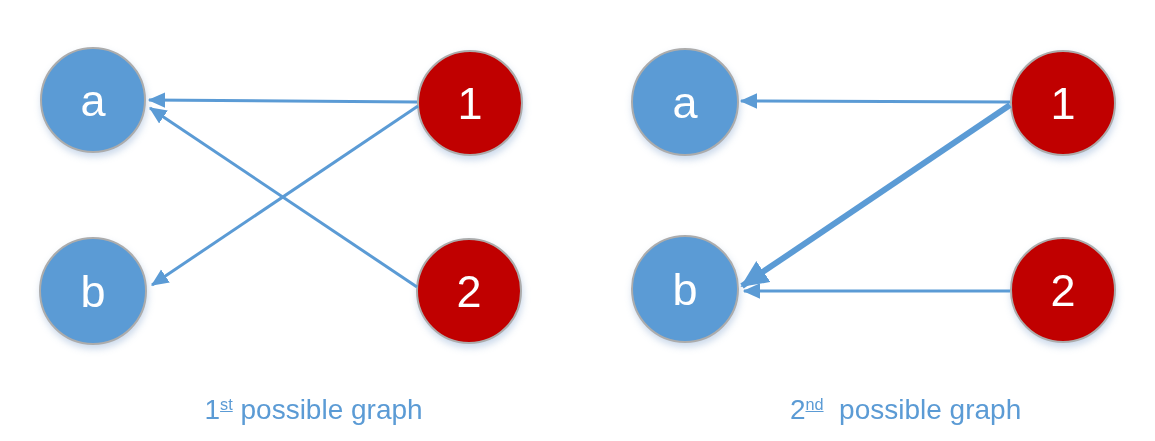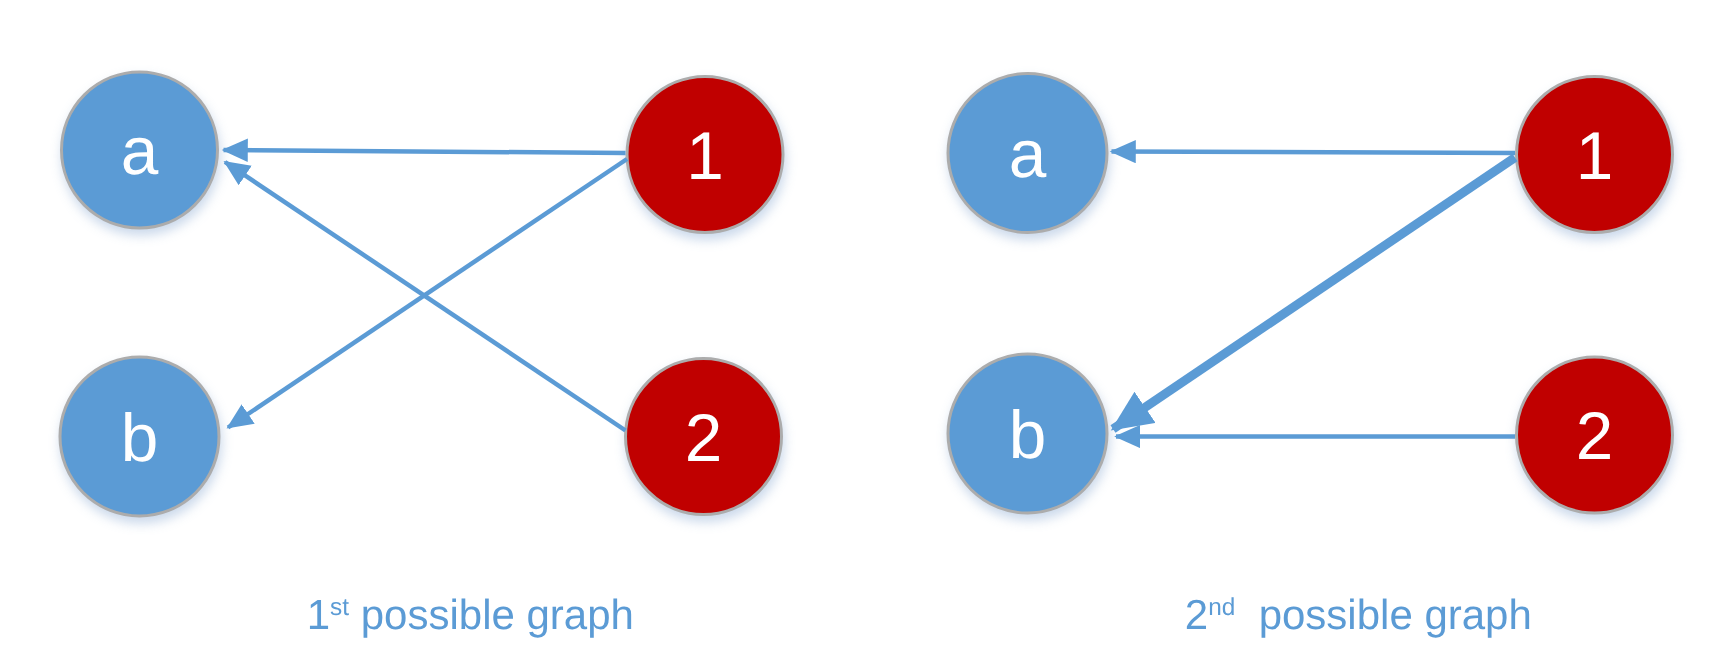--- a/index.html
+++ b/index.html
@@ -52,20 +52,21 @@
     font-size: 28px;
     line-height: 1.15;
     white-space: pre;
     z-index: 3;
   }
   .caption sup {
     font-size: 0.58em;
     vertical-align: baseline;
     position: relative;
     top: -0.55em;
+    text-decoration: underline;
   }
 </style>
 </head>
 <body>
 
 <div id="canvas">
 
   <div id="node-layer">
       <div class="node" style="left: 40px; top: 47px; height: 106px; width: 106px; background: rgb(91, 155, 213);">
         <span class="lbl" style="color: rgb(255, 255, 255);">a</span>

